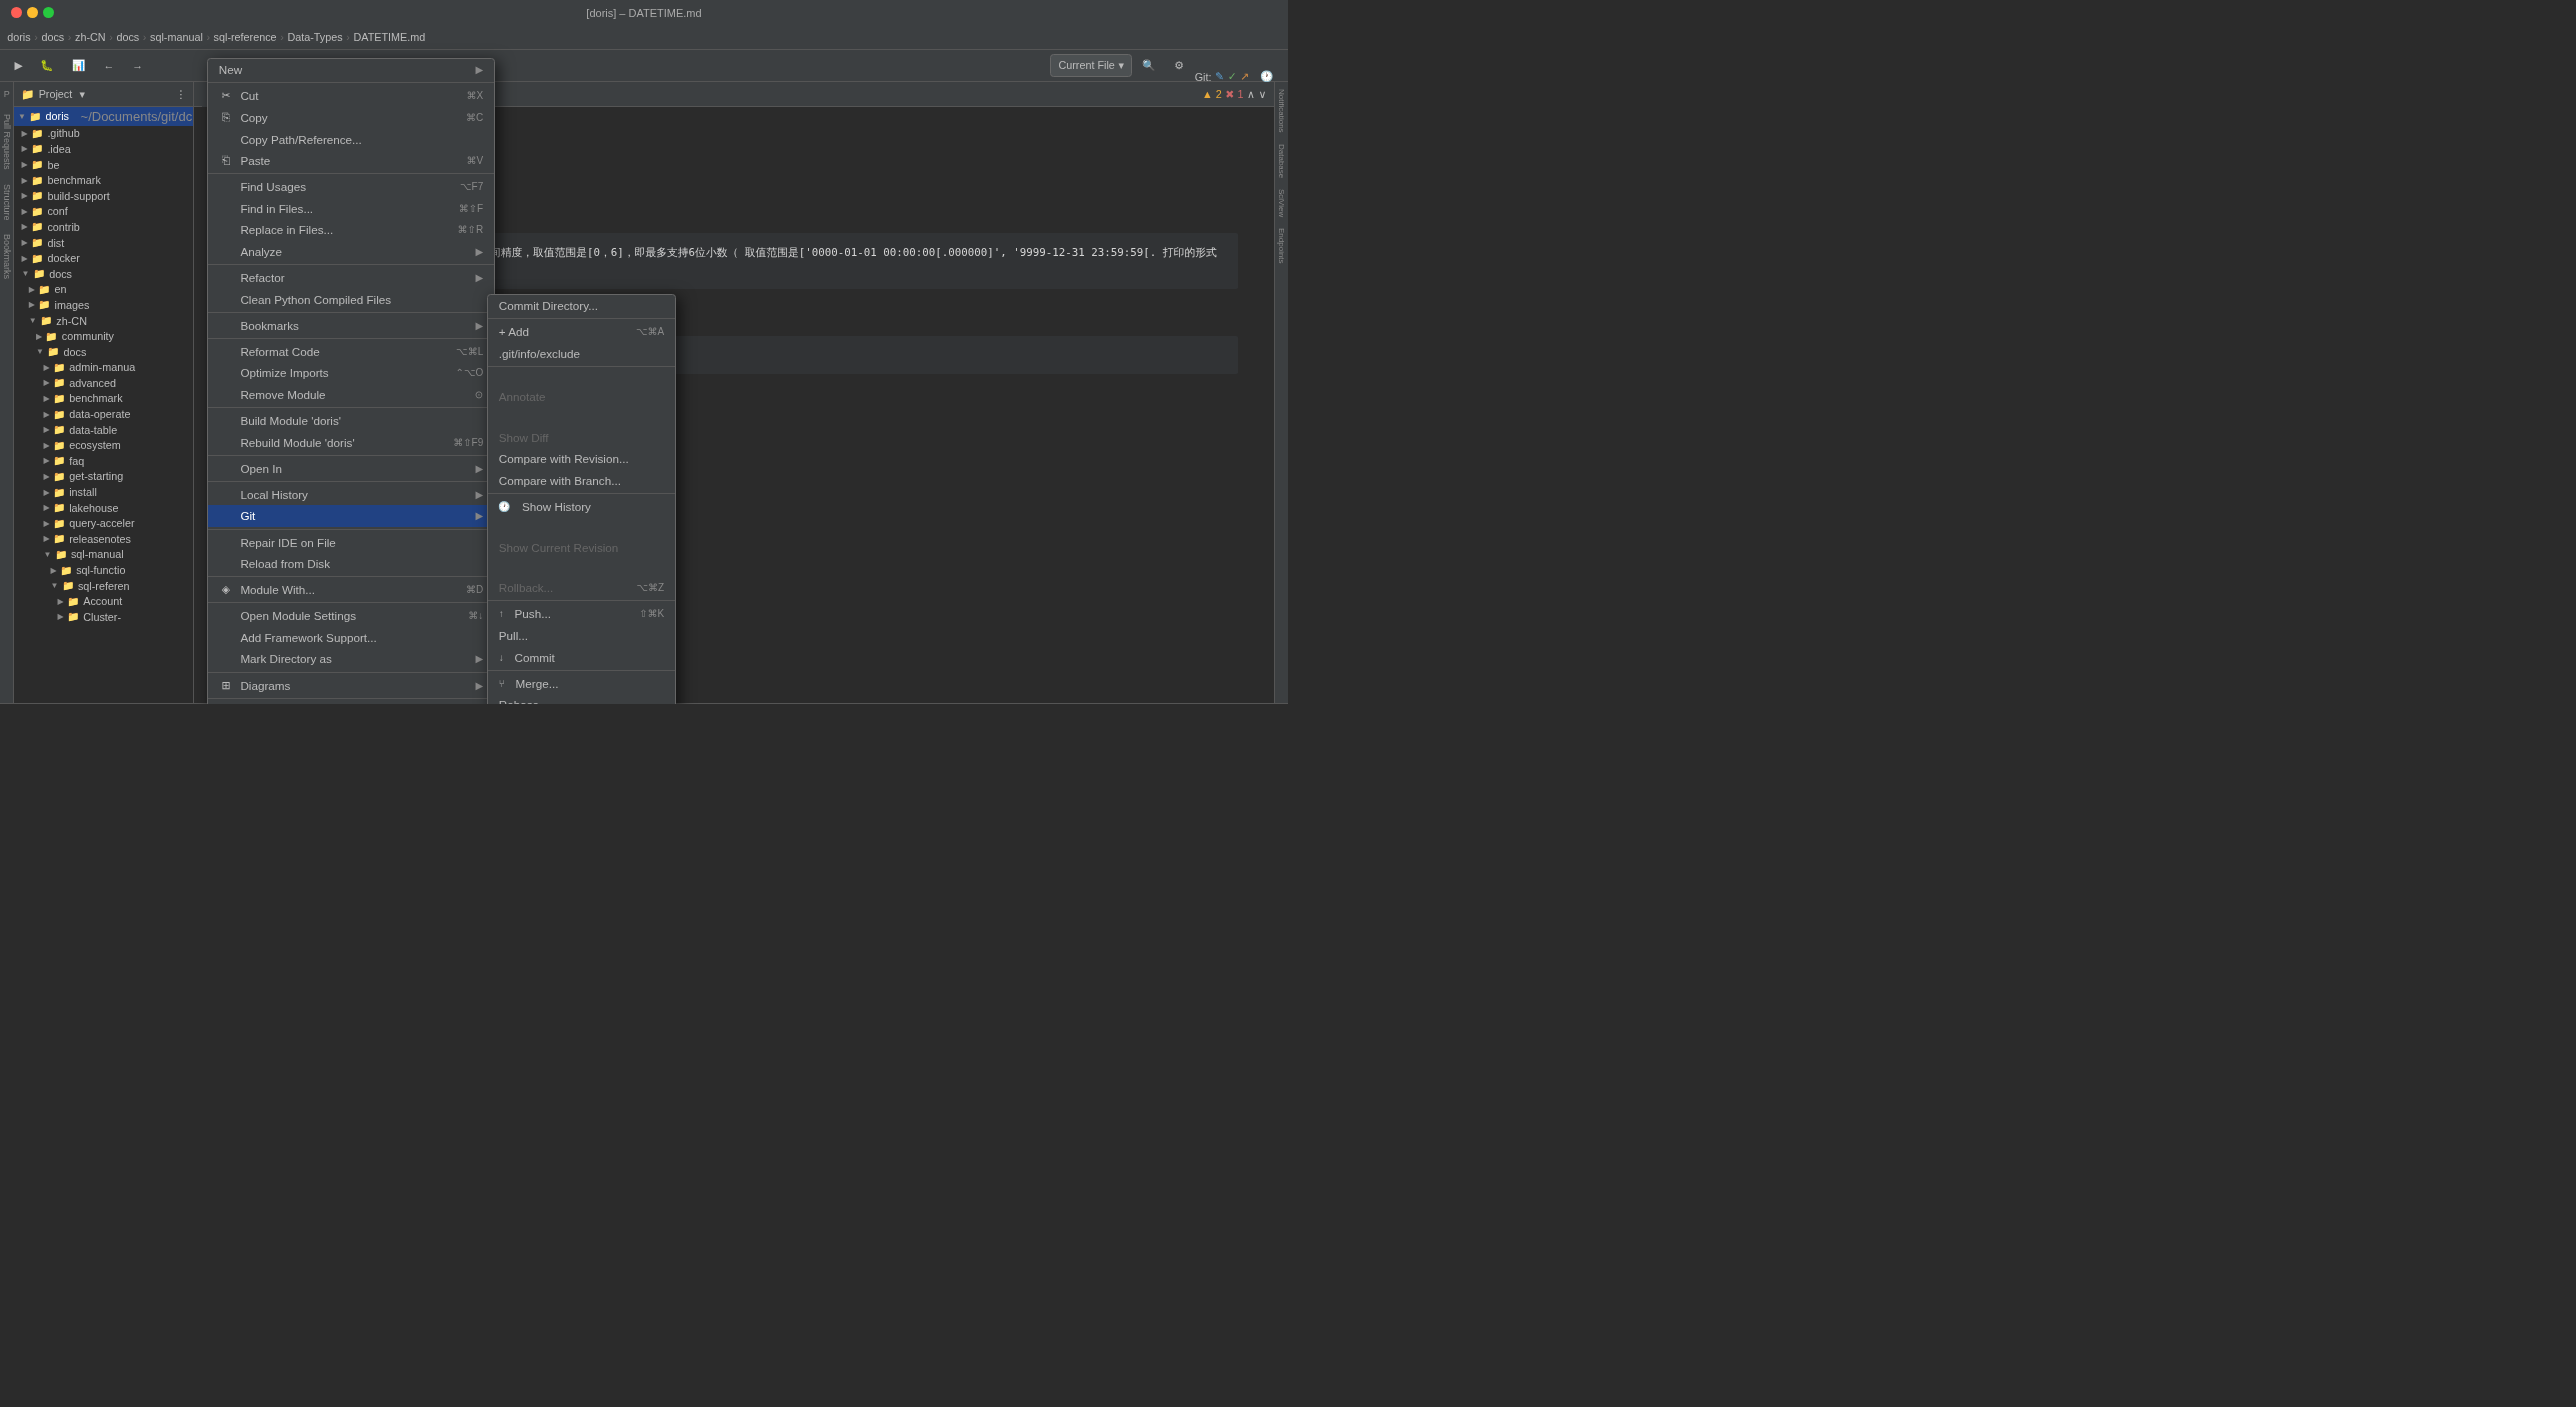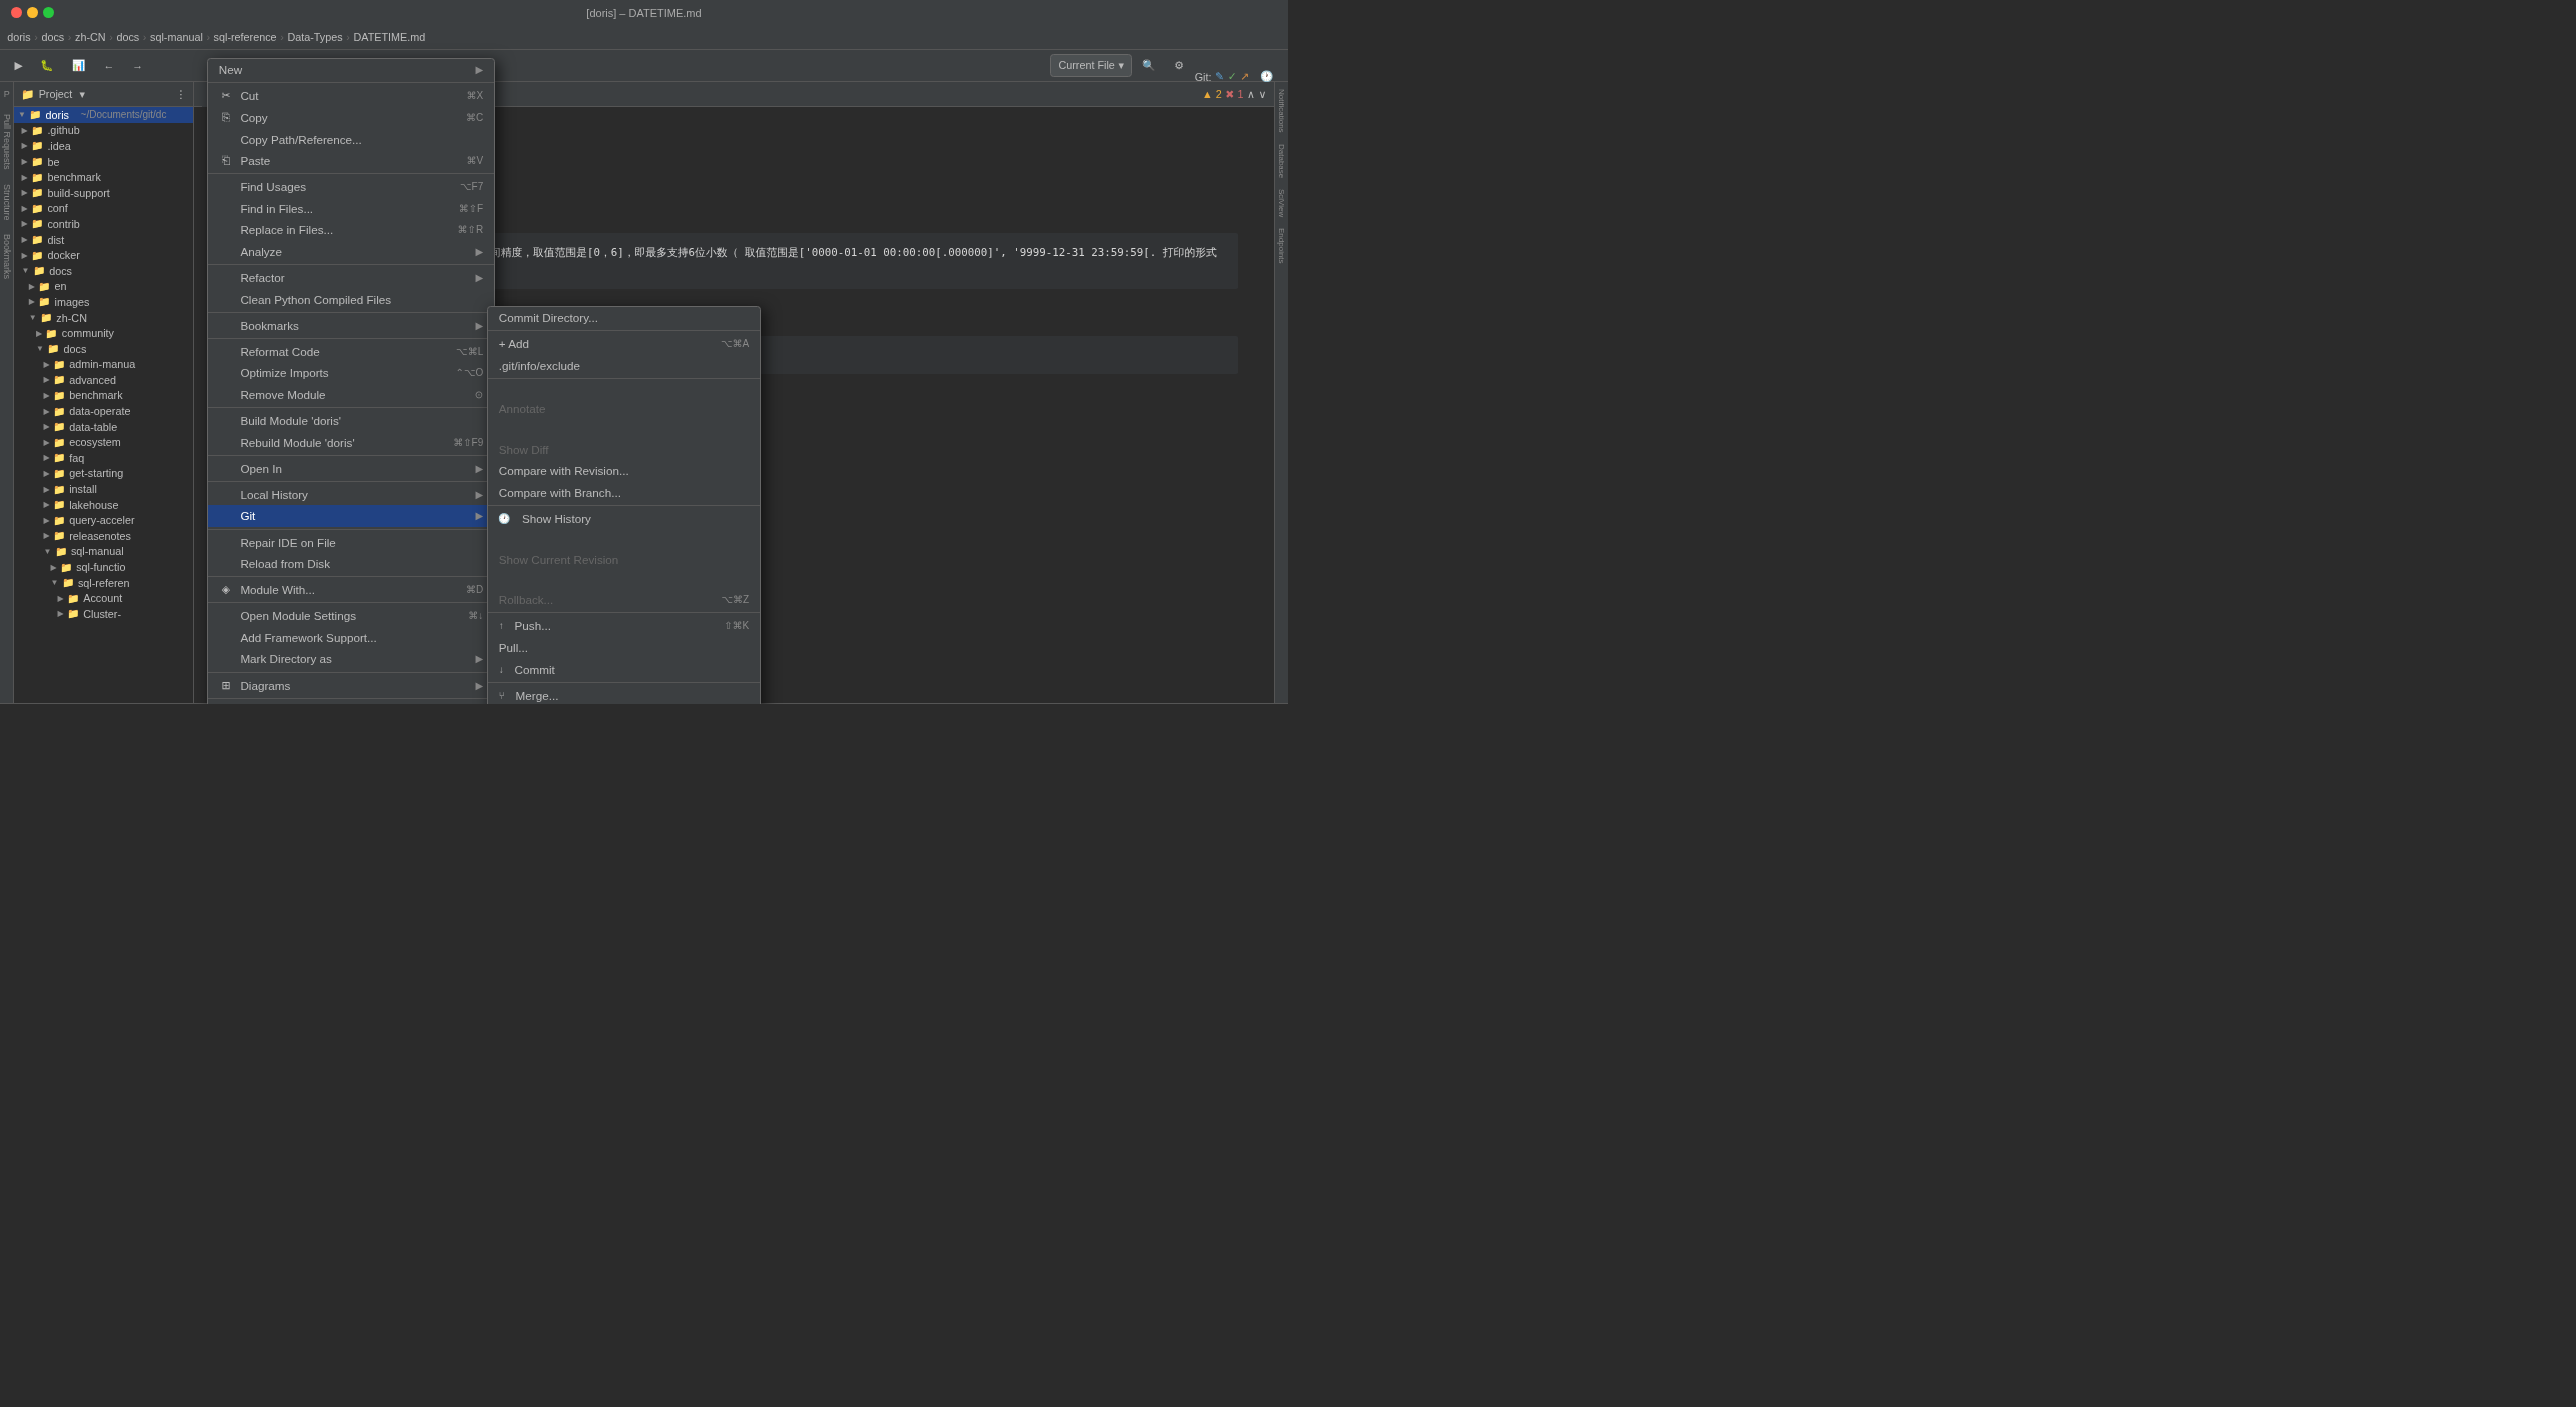--- a/index.html
+++ b/index.html
@@ -178,22 +178,22 @@
     .menu-separator { height: 0.9px; background: #555; margin: 1.8px 0; }
     .menu-label { flex: 1; }
     .menu-shortcut { color: #888; font-size: 10px; margin-left: auto; }
     .menu-arrow { color: #888; font-size: 10px; margin-left: auto; }
     .menu-icon { width: 14.4px; font-size: 10.8px; text-align: center; }
 
     
     .git-submenu {
       position: absolute;
       left: 487px;
-      top: 306px;
-      width: 274px;
+      top: 294px;
+      width: 189px;
       background: #3c3f41;
       border: 0.9px solid #666;
       border-radius: 3.6px;
       box-shadow: 3.6px 3.6px 14.4px rgba(0,0,0,0.6);
       z-index: 101;
       font-size: 11.7px;
     }
     .git-item {
       display: flex;
       align-items: center;
@@ -377,21 +377,21 @@
       <span style="margin-left:3.6px;">▾</span>
       <span style="flex:1;"></span>
       <span>⋮</span>
     </div>
     <div class="file-tree">
 
       <div class="tree-item selected">
         <span class="chevron">▼</span>
         <span class="folder-icon">📁</span>
         <span>doris</span>
-        <span style="color:#888;font-size:10px;margin-left:8px;">~/Documents/git/dc</span>
+        <span style="color:#888;font-size:13px;margin-left:8px;">~/Documents/git/dc</span>
       </div>
 
       <div class="tree-item indent-1">
         <span class="chevron">▶</span>
         <span class="folder-icon">📁</span>
         <span>.github</span>
       </div>
       <div class="tree-item indent-1">
         <span class="chevron">▶</span>
         <span class="folder-icon">📁</span>

